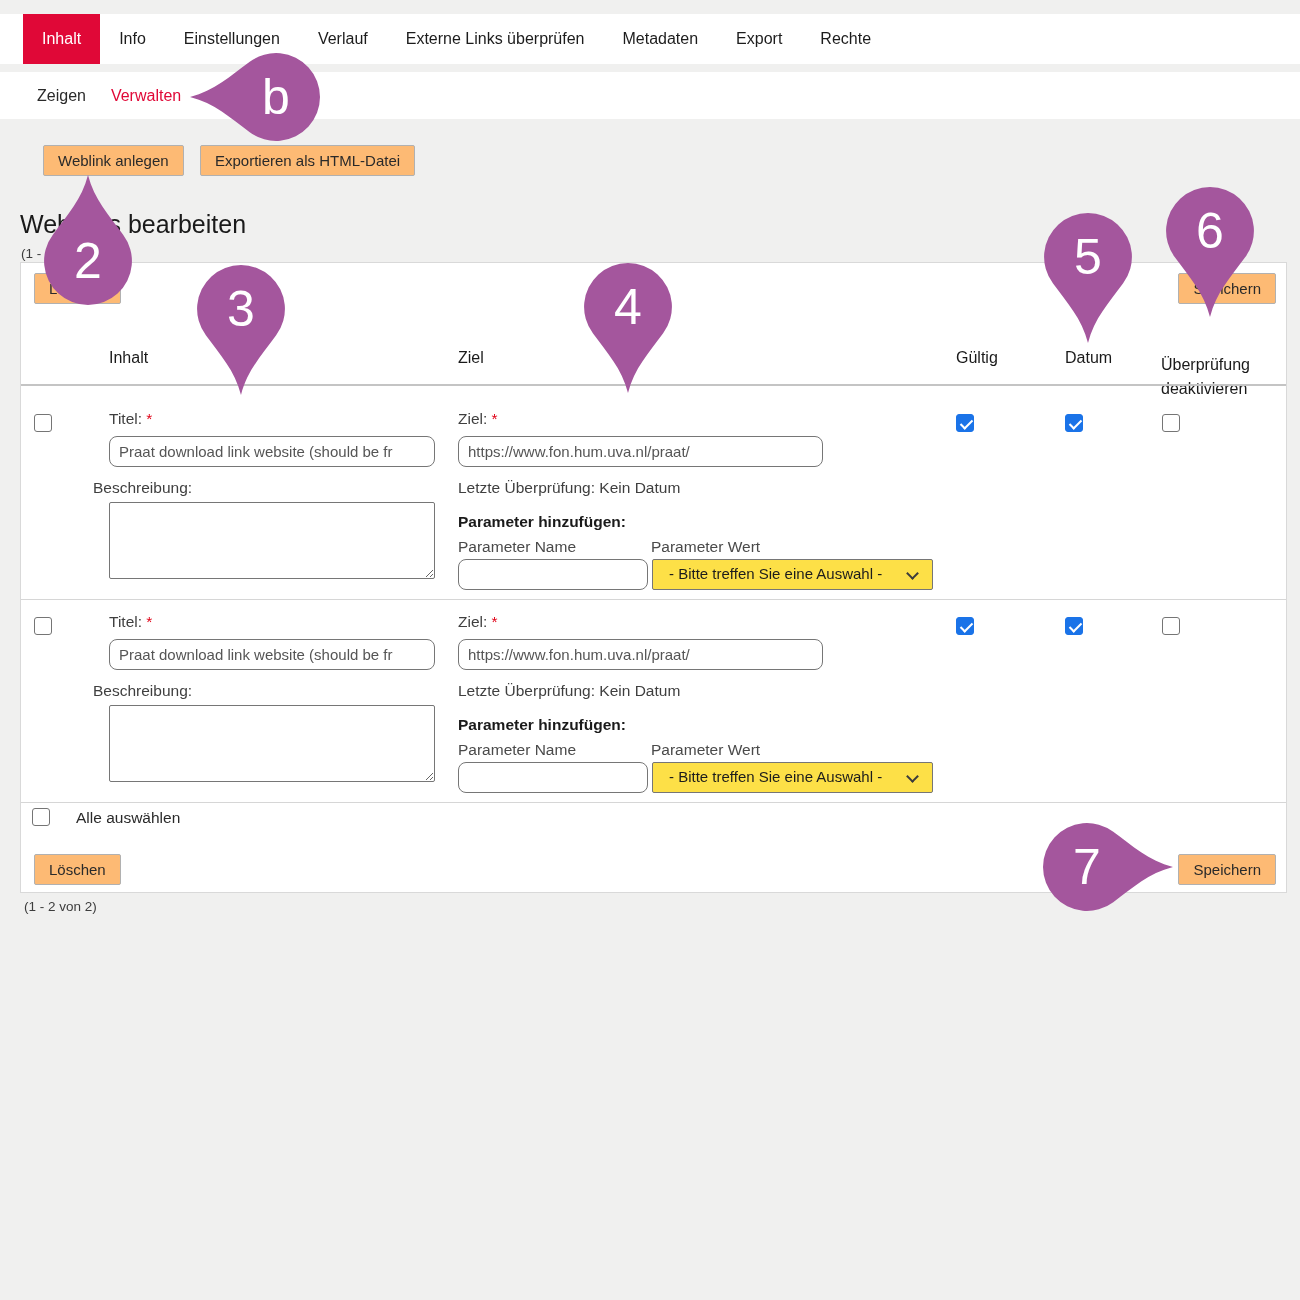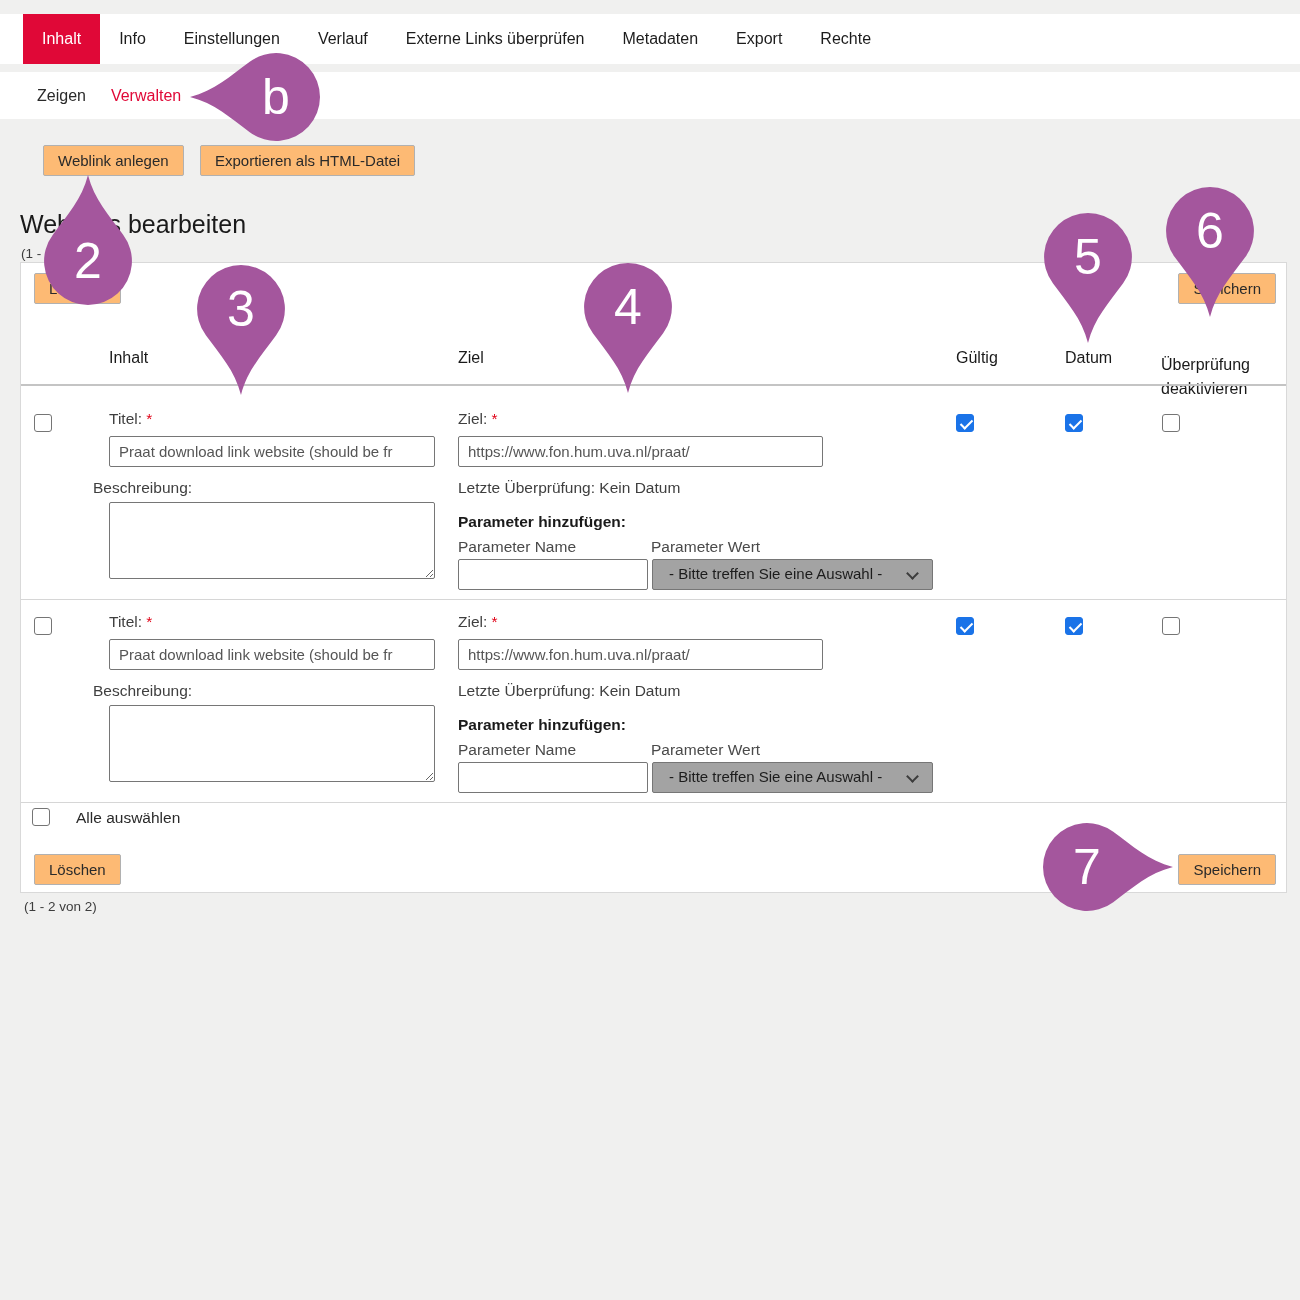--- a/index.html
+++ b/index.html
@@ -51,31 +51,31 @@
   .row-select { left:13px; top:17px; }
   .lbl { position:absolute; font-size:15.5px; color:#3f3f3f; }
   .req { color:#e00016; }
   .lbl-title  { left:88px; top:13px; }
   .lbl-desc   { left:72px; top:82px; }
   .lbl-target { left:437px; top:13px; }
   .last-check { left:437px; top:82px; }
   .param-head { left:437px; top:116px; font-weight:bold; color:#1a1a1a; }
   .lbl-pname  { left:437px; top:141px; color:#4a4a4a; }
   .lbl-pwert  { left:630px; top:141px; color:#4a4a4a; }
-  .txt-input { position:absolute; height:31px; border:1px solid #767676; border-radius:2px;
+  .txt-input { position:absolute; height:31px; border:1px solid #767676; border-radius:8px;
                background:#fff; font-family:"Liberation Sans",sans-serif; font-size:15px;
                color:#555; padding:0 9px; }
   .inp-title  { left:88px; top:39px; width:326px; }
   .inp-target { left:437px; top:39px; width:365px; }
   .inp-pname  { left:437px; top:162px; width:190px; }
   .ta-desc { position:absolute; left:88px; top:105px; width:326px; height:77px;
              border:1px solid #767676; border-radius:2px; background:#fff;
              font-family:"Liberation Sans",sans-serif; font-size:15px; color:#555; padding:4px 8px; }
   .select-box { position:absolute; left:631px; top:162px; width:281px; height:31px;
-                border:1px solid #767676; border-radius:2px; background:#a3a3a3; cursor:pointer; }
+                border:1px solid #767676; border-radius:2px; background:#fde047; cursor:pointer; }
   .select-box .sel-text { position:absolute; left:16px; top:5px; font-size:15px; color:#1c1c1c; }
   .chevron-down { position:absolute; right:15px; top:9px; width:9px; height:9px;
                   border-right:2px solid #3c3c3c; border-bottom:2px solid #3c3c3c;
                   transform:rotate(45deg); }
   .cb-valid  { left:935px;  top:17px; }
   .cb-active { left:1044px; top:17px; }
   .cb-check  { left:1141px; top:17px; }
   
   .select-all-cb { left:11px; top:545px; }
   .select-all-lbl { position:absolute; left:55px; top:546px; font-size:15.5px; color:#2a2a2a; }

